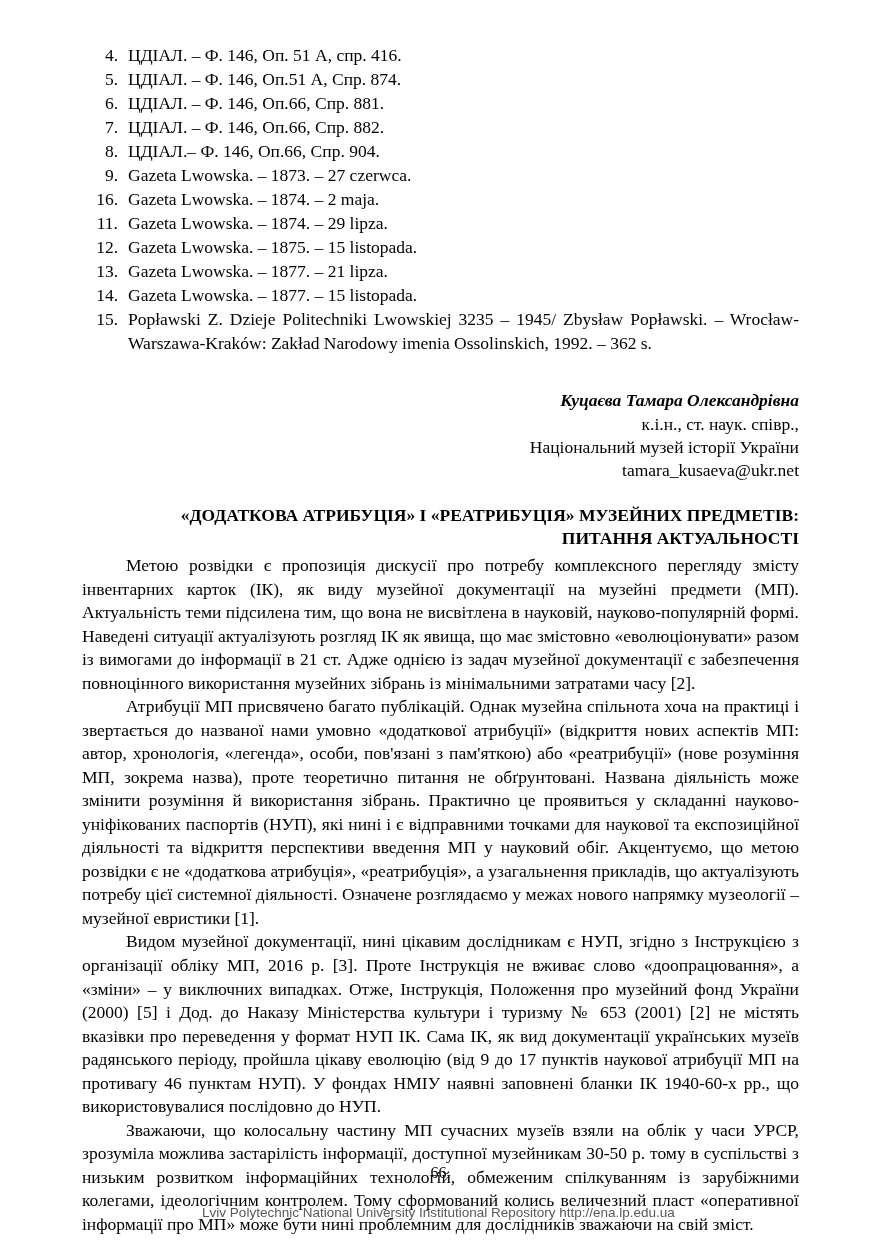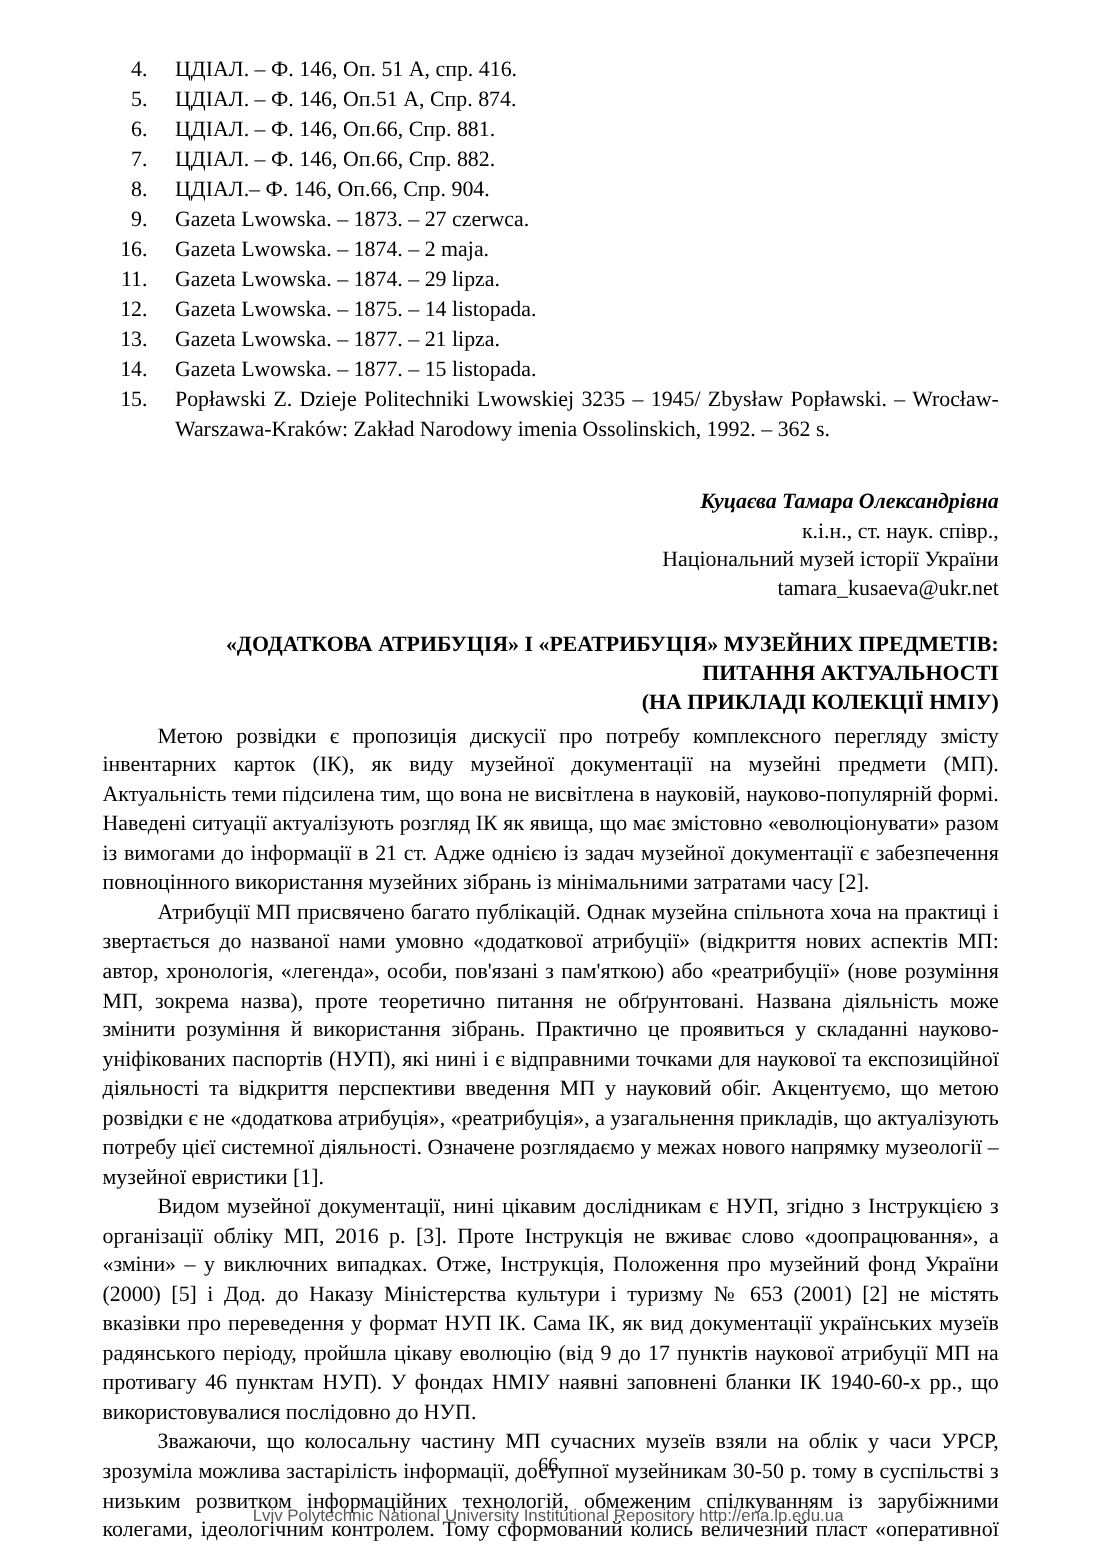--- a/index.html
+++ b/index.html
@@ -39,21 +39,20 @@
     left: 0;
     width: 36px;
     text-align: right;
   }
   .ref-item .num.wide {
     left: -5px;
     width: 41px;
   }
   .ref-text {
     display: block;
-    margin-left: 12px;
   }
   .ref-item.justified .ref-text {
     text-align: justify;
     text-align-last: left;
   }
 
   .author-block {
     margin-top: 34px;
     text-align: right;
     font-size: 17.5px;
@@ -140,21 +139,21 @@
     <li class="ref-item">
       <span class="num wide">16.</span>
       <span class="ref-text">Gazeta Lwowska. – 1874. – 2 maja.</span>
     </li>
     <li class="ref-item">
       <span class="num wide">11.</span>
       <span class="ref-text"> Gazeta Lwowska. – 1874. – 29 lipza.</span>
     </li>
     <li class="ref-item">
       <span class="num wide">12.</span>
-      <span class="ref-text">Gazeta Lwowska. – 1875. – 14 listopada.</span>
+      <span class="ref-text">Gazeta Lwowska. – 1875. – 15 listopada.</span>
     </li>
     <li class="ref-item">
       <span class="num wide">13.</span>
       <span class="ref-text">Gazeta Lwowska. – 1877. – 21 lipza.</span>
     </li>
     <li class="ref-item">
       <span class="num wide">14.</span>
       <span class="ref-text">Gazeta Lwowska. – 1877. – 15 listopada.</span>
     </li>
     <li class="ref-item justified">
@@ -166,21 +165,20 @@
   <div class="author-block">
     <div class="author-name">Куцаєва Тамара Олександрівна</div>
     <div class="author-line">к.і.н., ст. наук. співр.,</div>
     <div class="author-line">Національний музей історії України</div>
     <div class="author-line">tamara_kusaeva@ukr.net</div>
   </div>
 
   <div class="title-block">
     <div>«ДОДАТКОВА АТРИБУЦІЯ» І «РЕАТРИБУЦІЯ» МУЗЕЙНИХ ПРЕДМЕТІВ:</div>
     <div>ПИТАННЯ АКТУАЛЬНОСТІ</div>
-    <div>(НА ПРИКЛАДІ КОЛЕКЦІЇ НМІУ)</div>
   </div>
 
   <div class="body-text">
     <p>Метою розвідки є пропозиція дискусії про потребу комплексного перегляду змісту інвентарних карток (ІК), як виду музейної документації на музейні предмети (МП). Актуальність теми підсилена тим, що вона не висвітлена в науковій, науково-популярній формі. Наведені ситуації актуалізують розгляд ІК як явища, що має змістовно «еволюціонувати» разом із вимогами до інформації в 21 ст. Адже однією із задач музейної документації є забезпечення повноцінного використання музейних зібрань із мінімальними затратами часу [2].</p>
     <p>Атрибуції МП присвячено багато публікацій. Однак музейна спільнота хоча на практиці і звертається до названої нами умовно «додаткової атрибуції» (відкриття нових аспектів МП: автор, хронологія, «легенда», особи, пов'язані з пам'яткою) або «реатрибуції» (нове розуміння МП, зокрема назва), проте теоретично питання не обґрунтовані. Названа діяльність може змінити розуміння й використання зібрань. Практично це проявиться у складанні науково-уніфікованих паспортів (НУП), які нині і є відправними точками для наукової та експозиційної діяльності та відкриття перспективи введення МП у науковий обіг. Акцентуємо, що метою розвідки є не «додаткова атрибуція», «реатрибуція», а узагальнення прикладів, що актуалізують потребу цієї системної діяльності. Означене розглядаємо у межах нового напрямку музеології – музейної евристики [1].</p>
     <p>Видом музейної документації, нині цікавим дослідникам є НУП, згідно з Інструкцією з організації обліку МП, 2016 р. [3]. Проте Інструкція не вживає слово «доопрацювання», а «зміни» – у виключних випадках. Отже, Інструкція, Положення про музейний фонд України (2000) [5] і Дод. до Наказу Міністерства культури і туризму № 653 (2001) [2] не містять вказівки про переведення у формат НУП ІК. Сама ІК, як вид документації українських музеїв радянського періоду, пройшла цікаву еволюцію (від 9 до 17 пунктів наукової атрибуції МП на противагу 46 пунктам НУП). У фондах НМІУ наявні заповнені бланки ІК 1940-60-х рр., що використовувалися послідовно до НУП.</p>
     <p>Зважаючи, що колосальну частину МП сучасних музеїв взяли на облік у часи УРСР, зрозуміла можлива застарілість інформації, доступної музейникам 30-50 р. тому в суспільстві з низьким розвитком інформаційних технологій, обмеженим спілкуванням із зарубіжними колегами, ідеологічним контролем. Тому сформований колись величезний пласт «оперативної інформації про МП» може бути нині проблемним для дослідників зважаючи на свій зміст.</p>
   </div>
 
   <div class="page-number">66</div>

